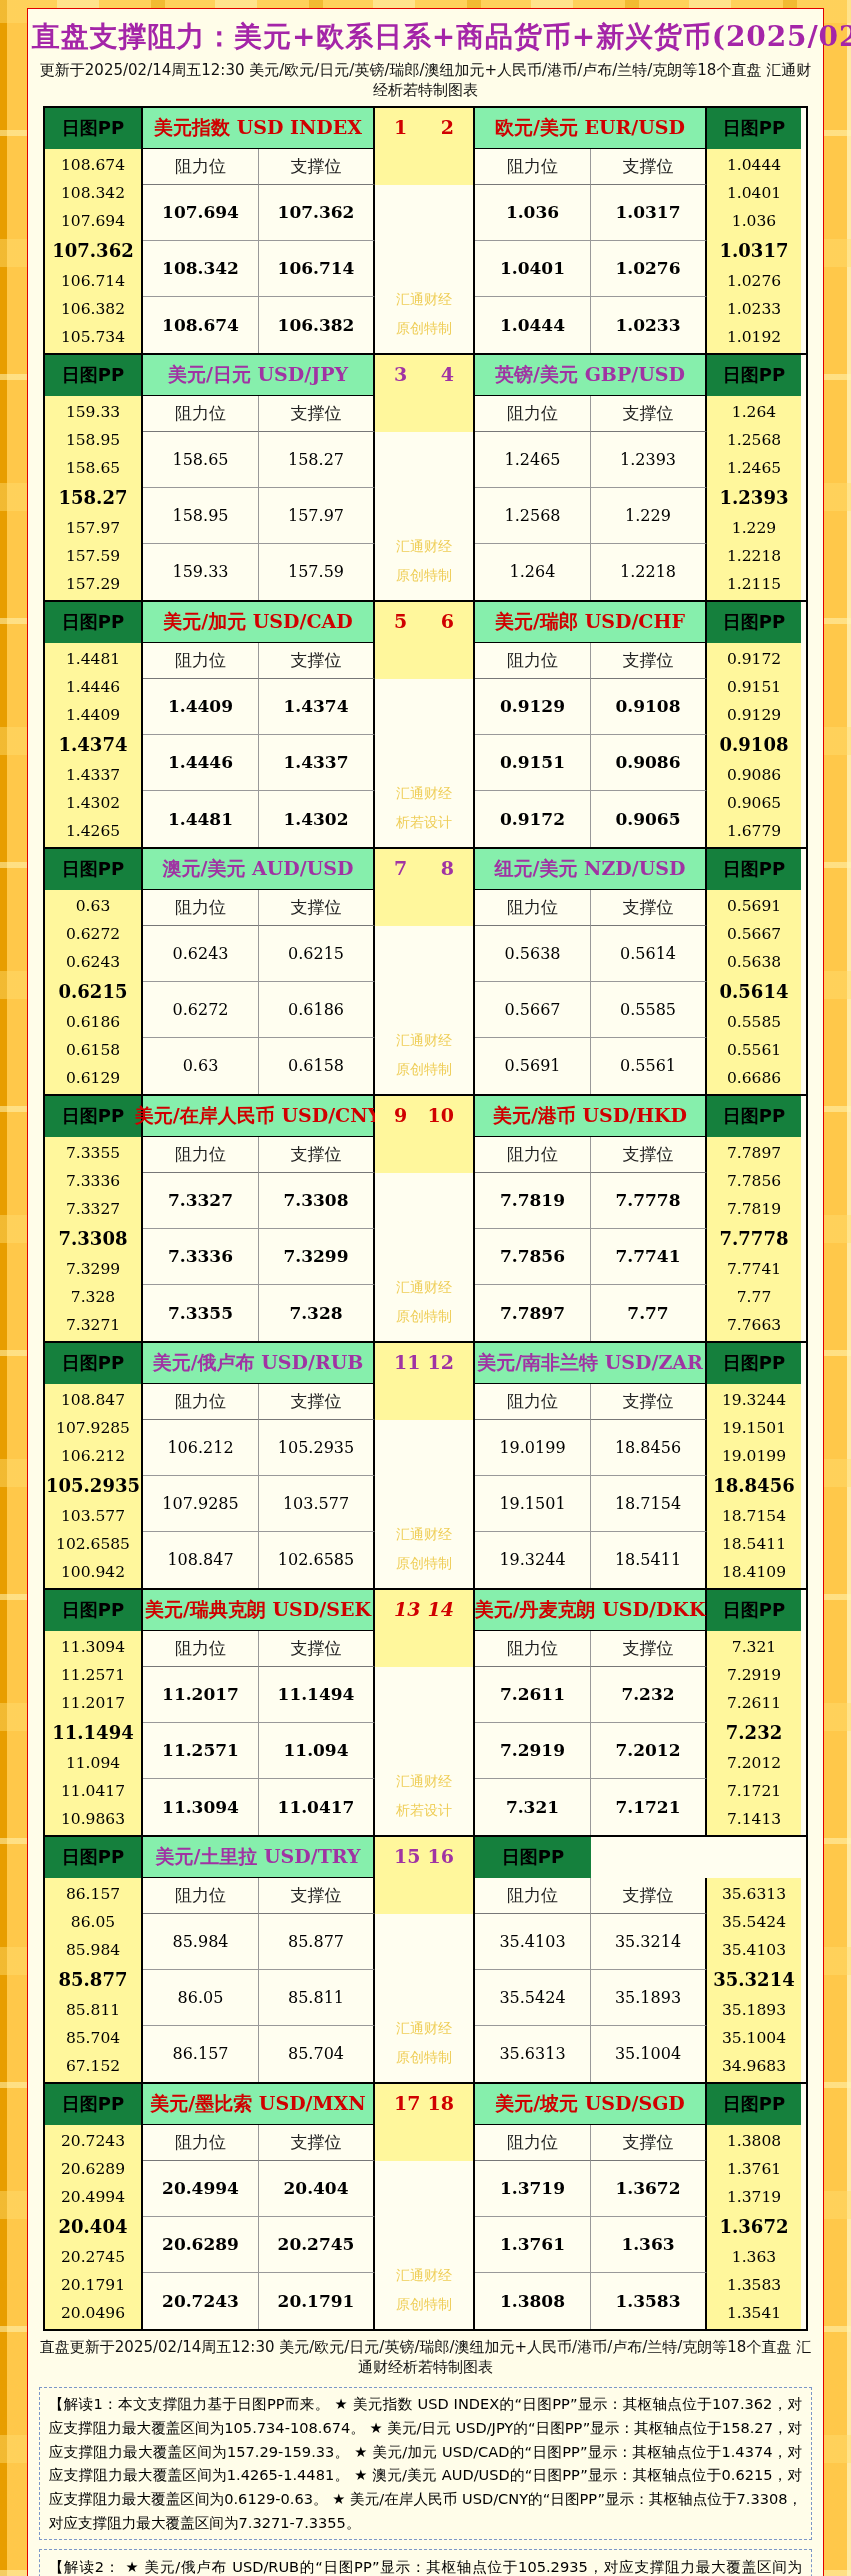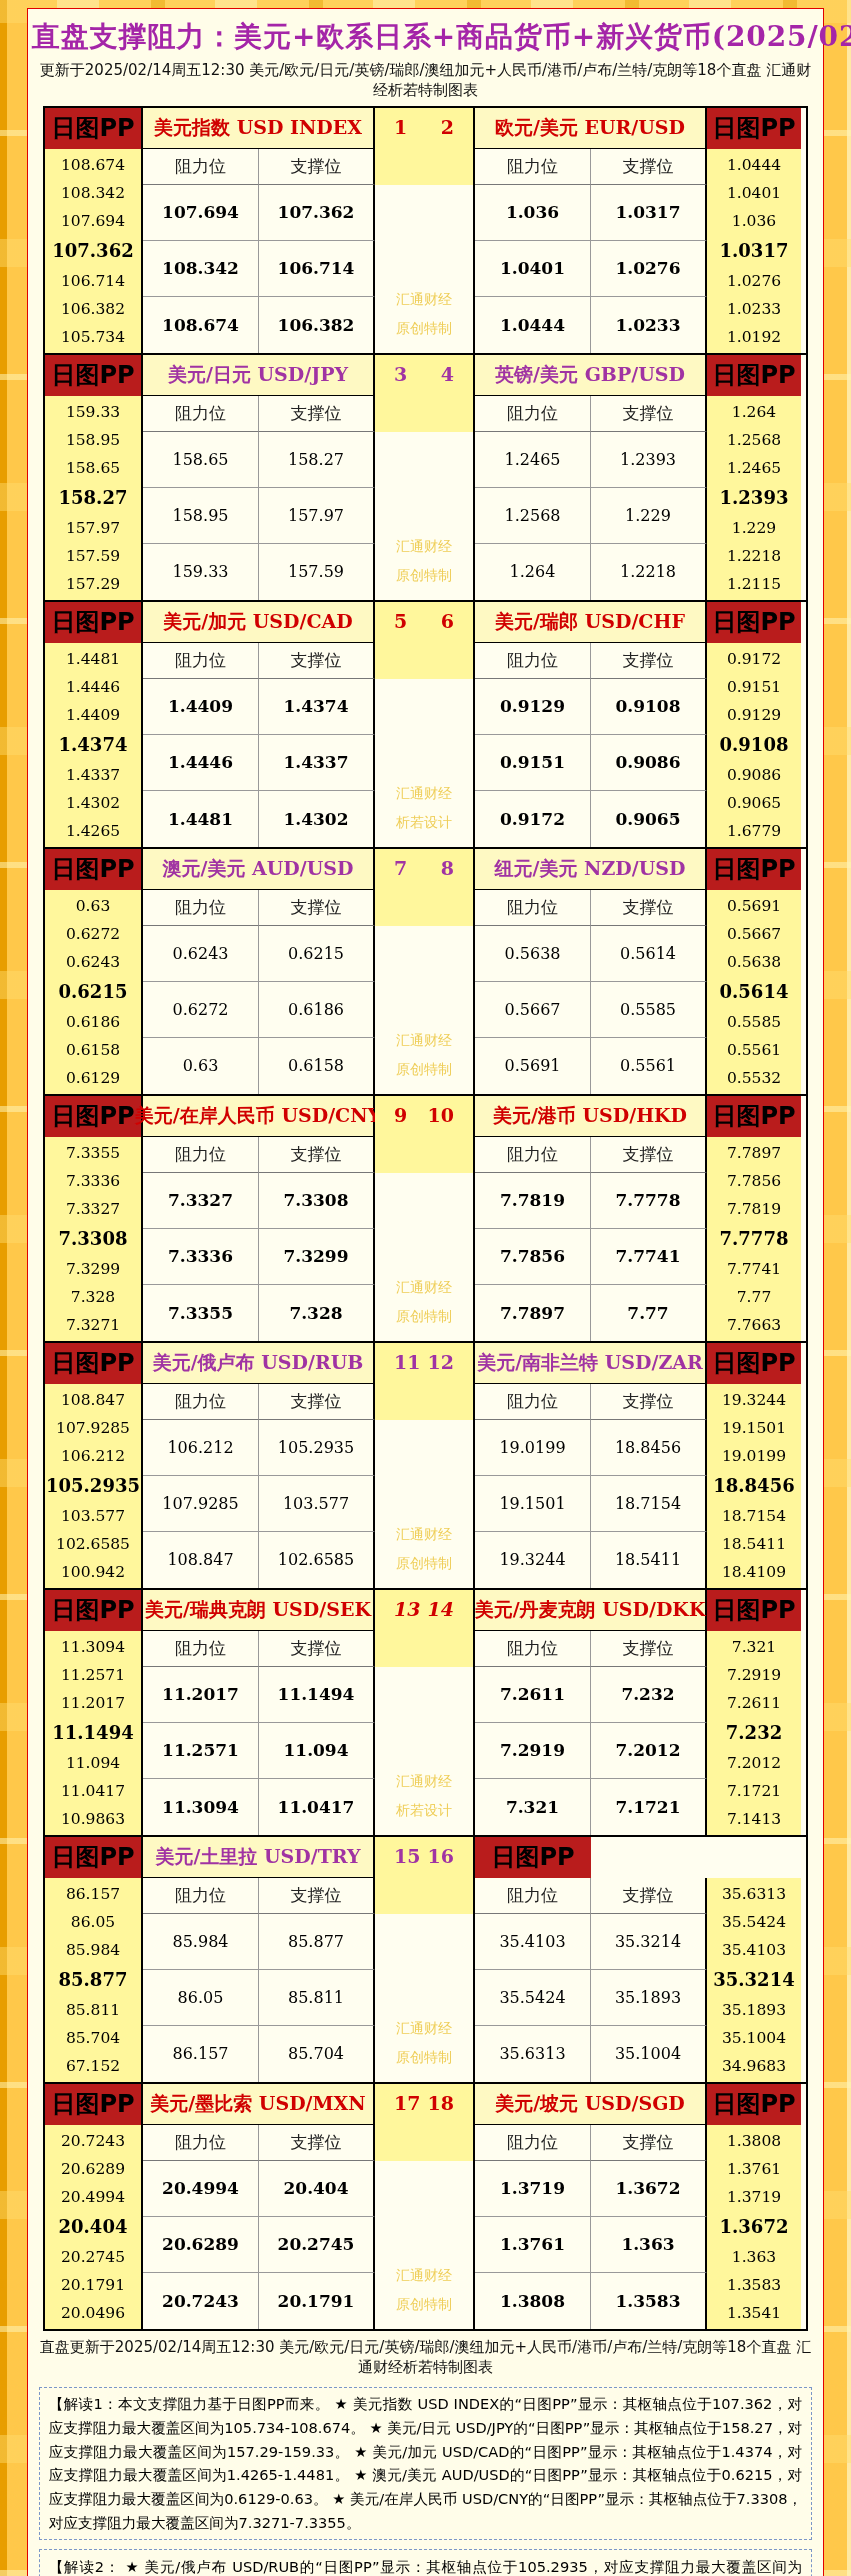--- a/index.html
+++ b/index.html
@@ -37,25 +37,25 @@
     display:grid;
     grid-template-columns:98px 116px 116px 100px 116px 116px 94px;
     grid-template-rows:41px 36px 56px 56px 56px;
     border-bottom:2.8px solid #000;
     background:#FFFEF0;
   }
   .block:last-child{border-bottom:none;}
   .cell{box-sizing:border-box;}
   .v-thick{border-right:2.8px solid #000;}
   .hdr-pp{
-    grid-row:1;background:#b91c1c;display:flex;align-items:center;justify-content:center;
-    font-size:24px;font-weight:bold;color:#000;
+    grid-row:1;background:#15803d;display:flex;align-items:center;justify-content:center;
+    font-size:18px;font-weight:bold;color:#000;
   }
   .hdr-title{
-    grid-row:1;grid-column:span 2;background:#fef9c3;
+    grid-row:1;grid-column:span 2;background:#86efac;
     display:flex;align-items:center;justify-content:center;
     font-size:19px;font-weight:bold;border-bottom:1.9px solid #000;
     font-family:"DejaVu Serif",serif;white-space:nowrap;
   }
   .hdr-num{
     grid-row:1 / span 2;background:linear-gradient(#FFF79C 0 77px,#FFFEF0 77px);
     display:flex;align-items:flex-start;justify-content:space-between;
     padding:8.5px 19px 0 19px;font-size:19px;font-weight:bold;
     font-family:"DejaVu Serif",serif;
   }
@@ -290,21 +290,21 @@
         <div class="cell val v-thick" style="grid-area: 5 / 3;">0.6158</div>
         <div class="cell val divider" style="grid-area: 5 / 5;">0.5691</div>
         <div class="cell val v-thick" style="grid-area: 5 / 6;">0.5561</div>
         <div class="cell pp-col" style="grid-area: 2 / 7 / span 4;">
           <div class="cell ">0.5691</div>
           <div class="cell ">0.5667</div>
           <div class="cell ">0.5638</div>
           <div class="cell pivot">0.5614</div>
           <div class="cell ">0.5585</div>
           <div class="cell ">0.5561</div>
-          <div class="cell ">0.5532</div>
+          <div class="cell ">0.6686</div>
         </div>
       </div>
       <div class="block accent-red">
         <div class="cell hdr-pp v-thick">日图PP</div>
         <div class="cell hdr-title v-thick">美元/在岸人民币 USD/CNY</div>
         <div class="cell hdr-num v-thick" style="grid-column: 4;">
           <div class="cell " style="background: none; border: none;">9</div>
           <div class="cell " style="background: none; border: none;">10</div>
         </div>
         <div class="cell hdr-title v-thick">美元/港币 USD/HKD</div>

